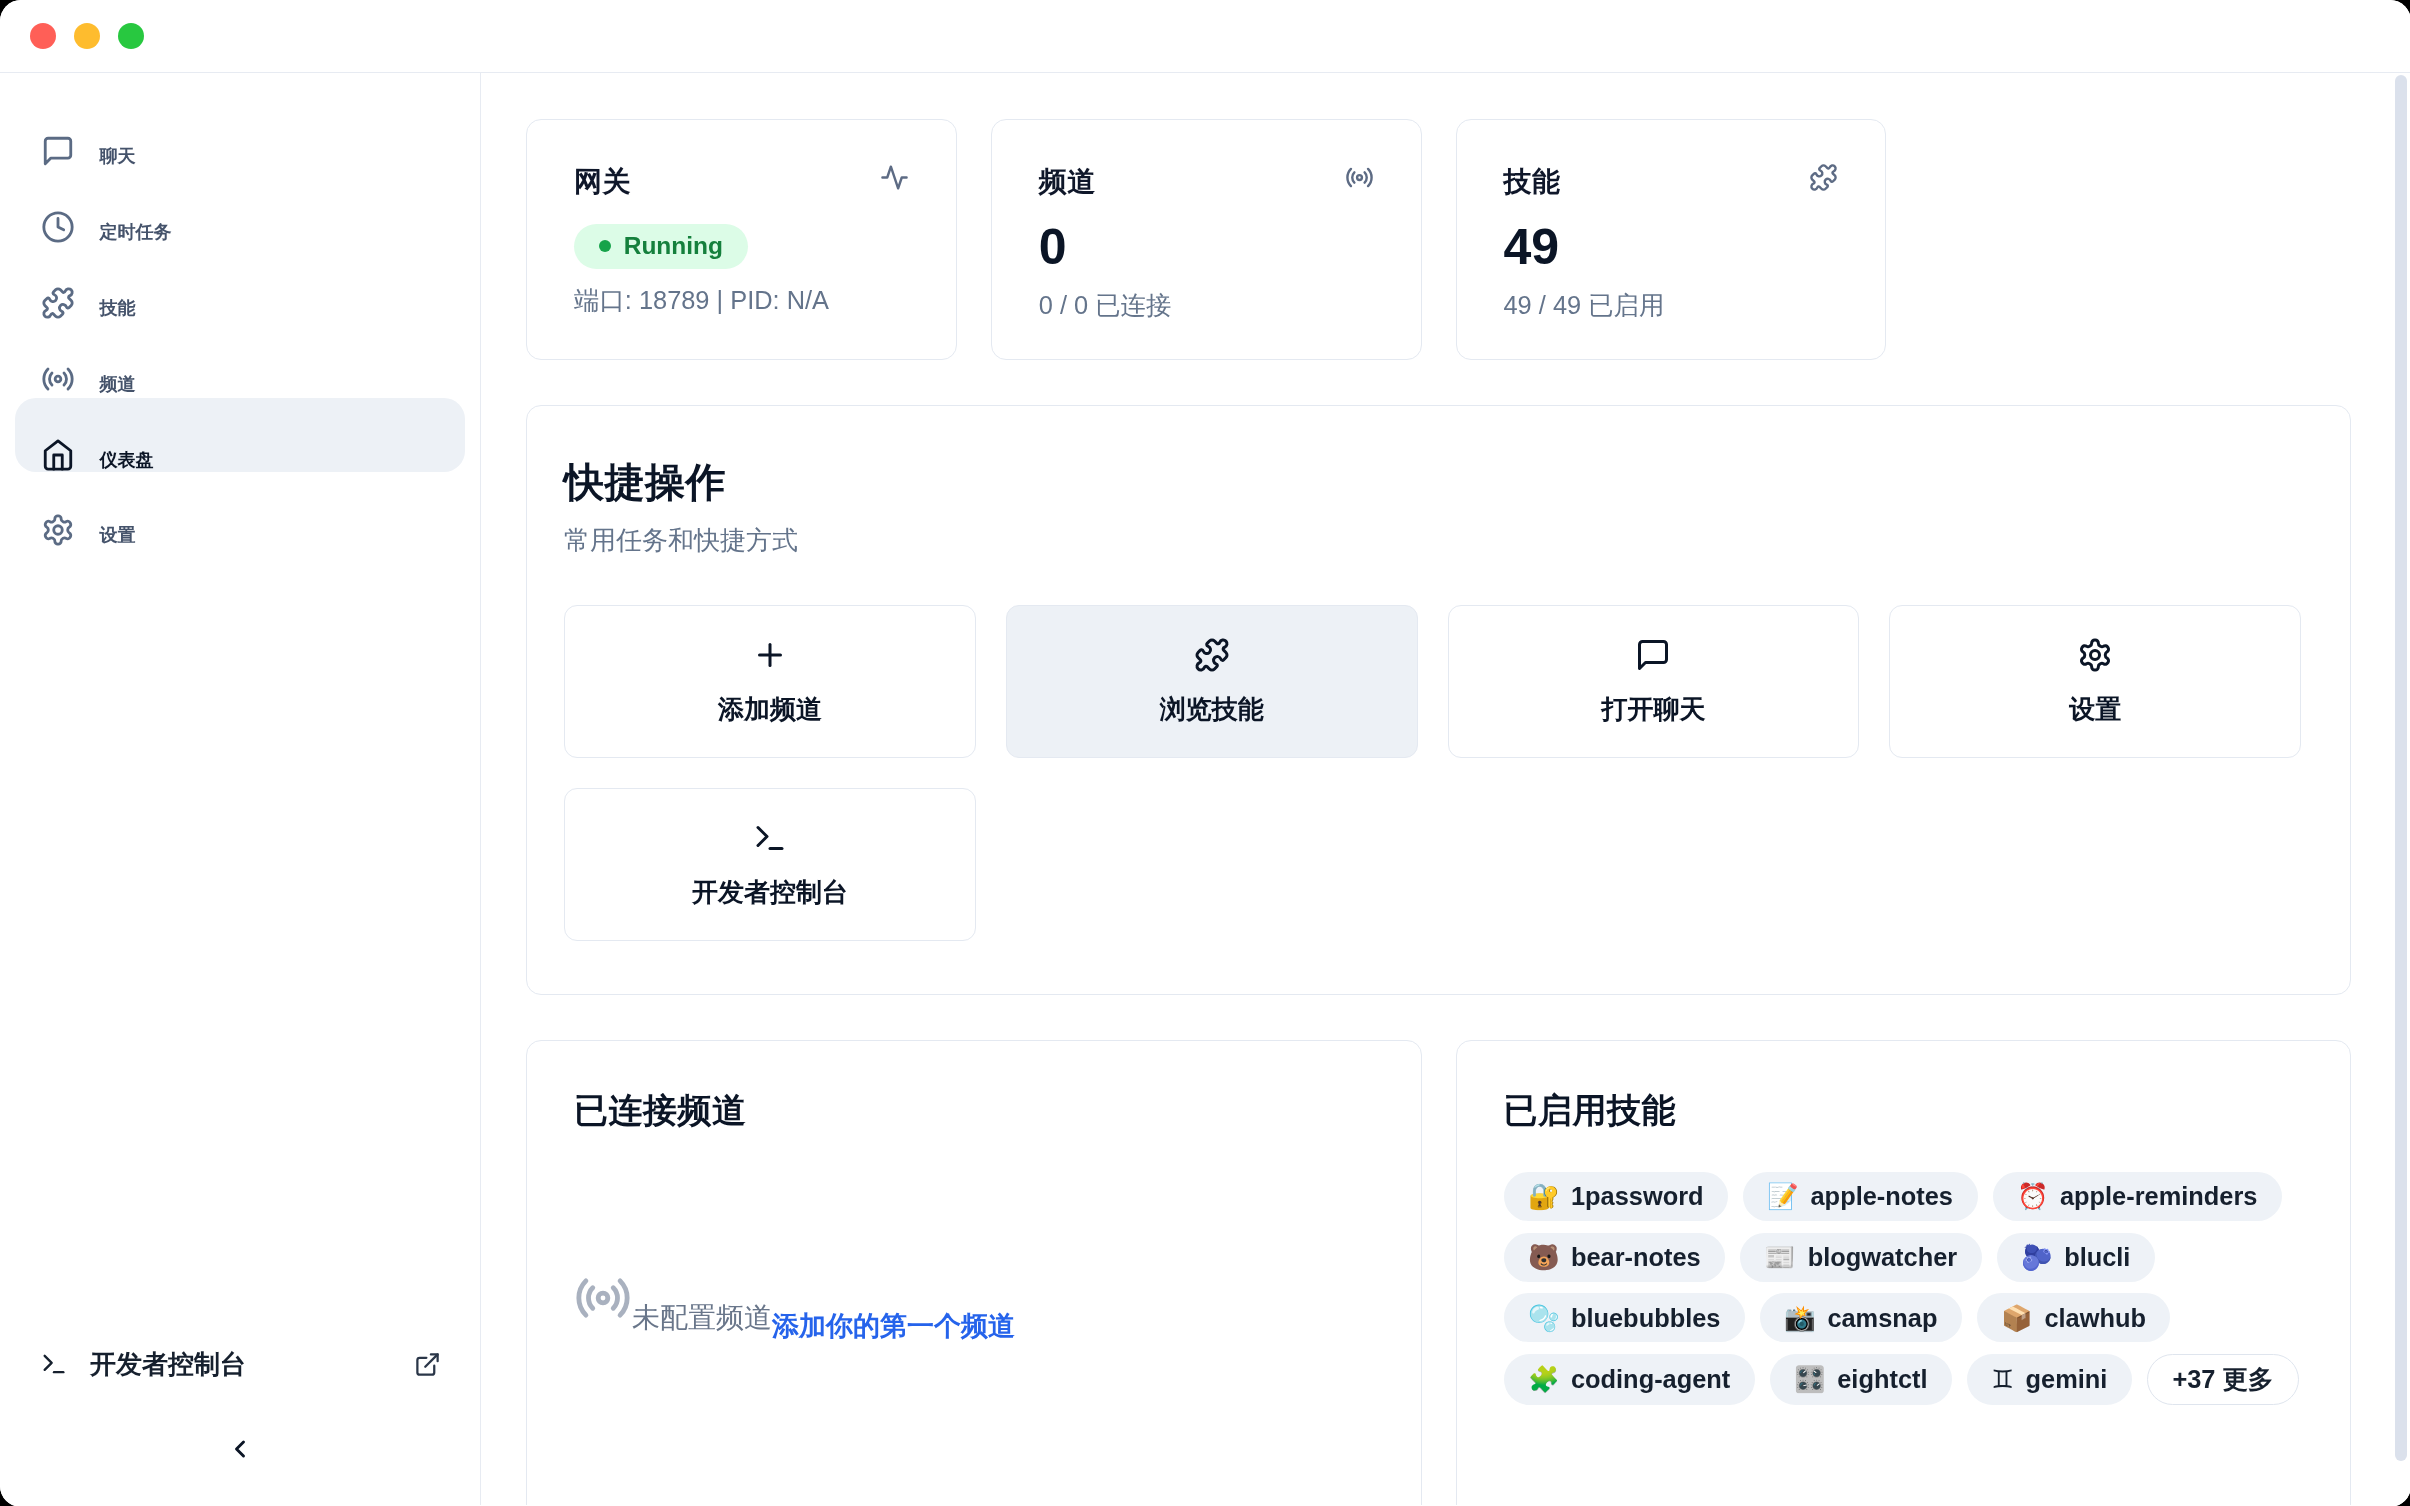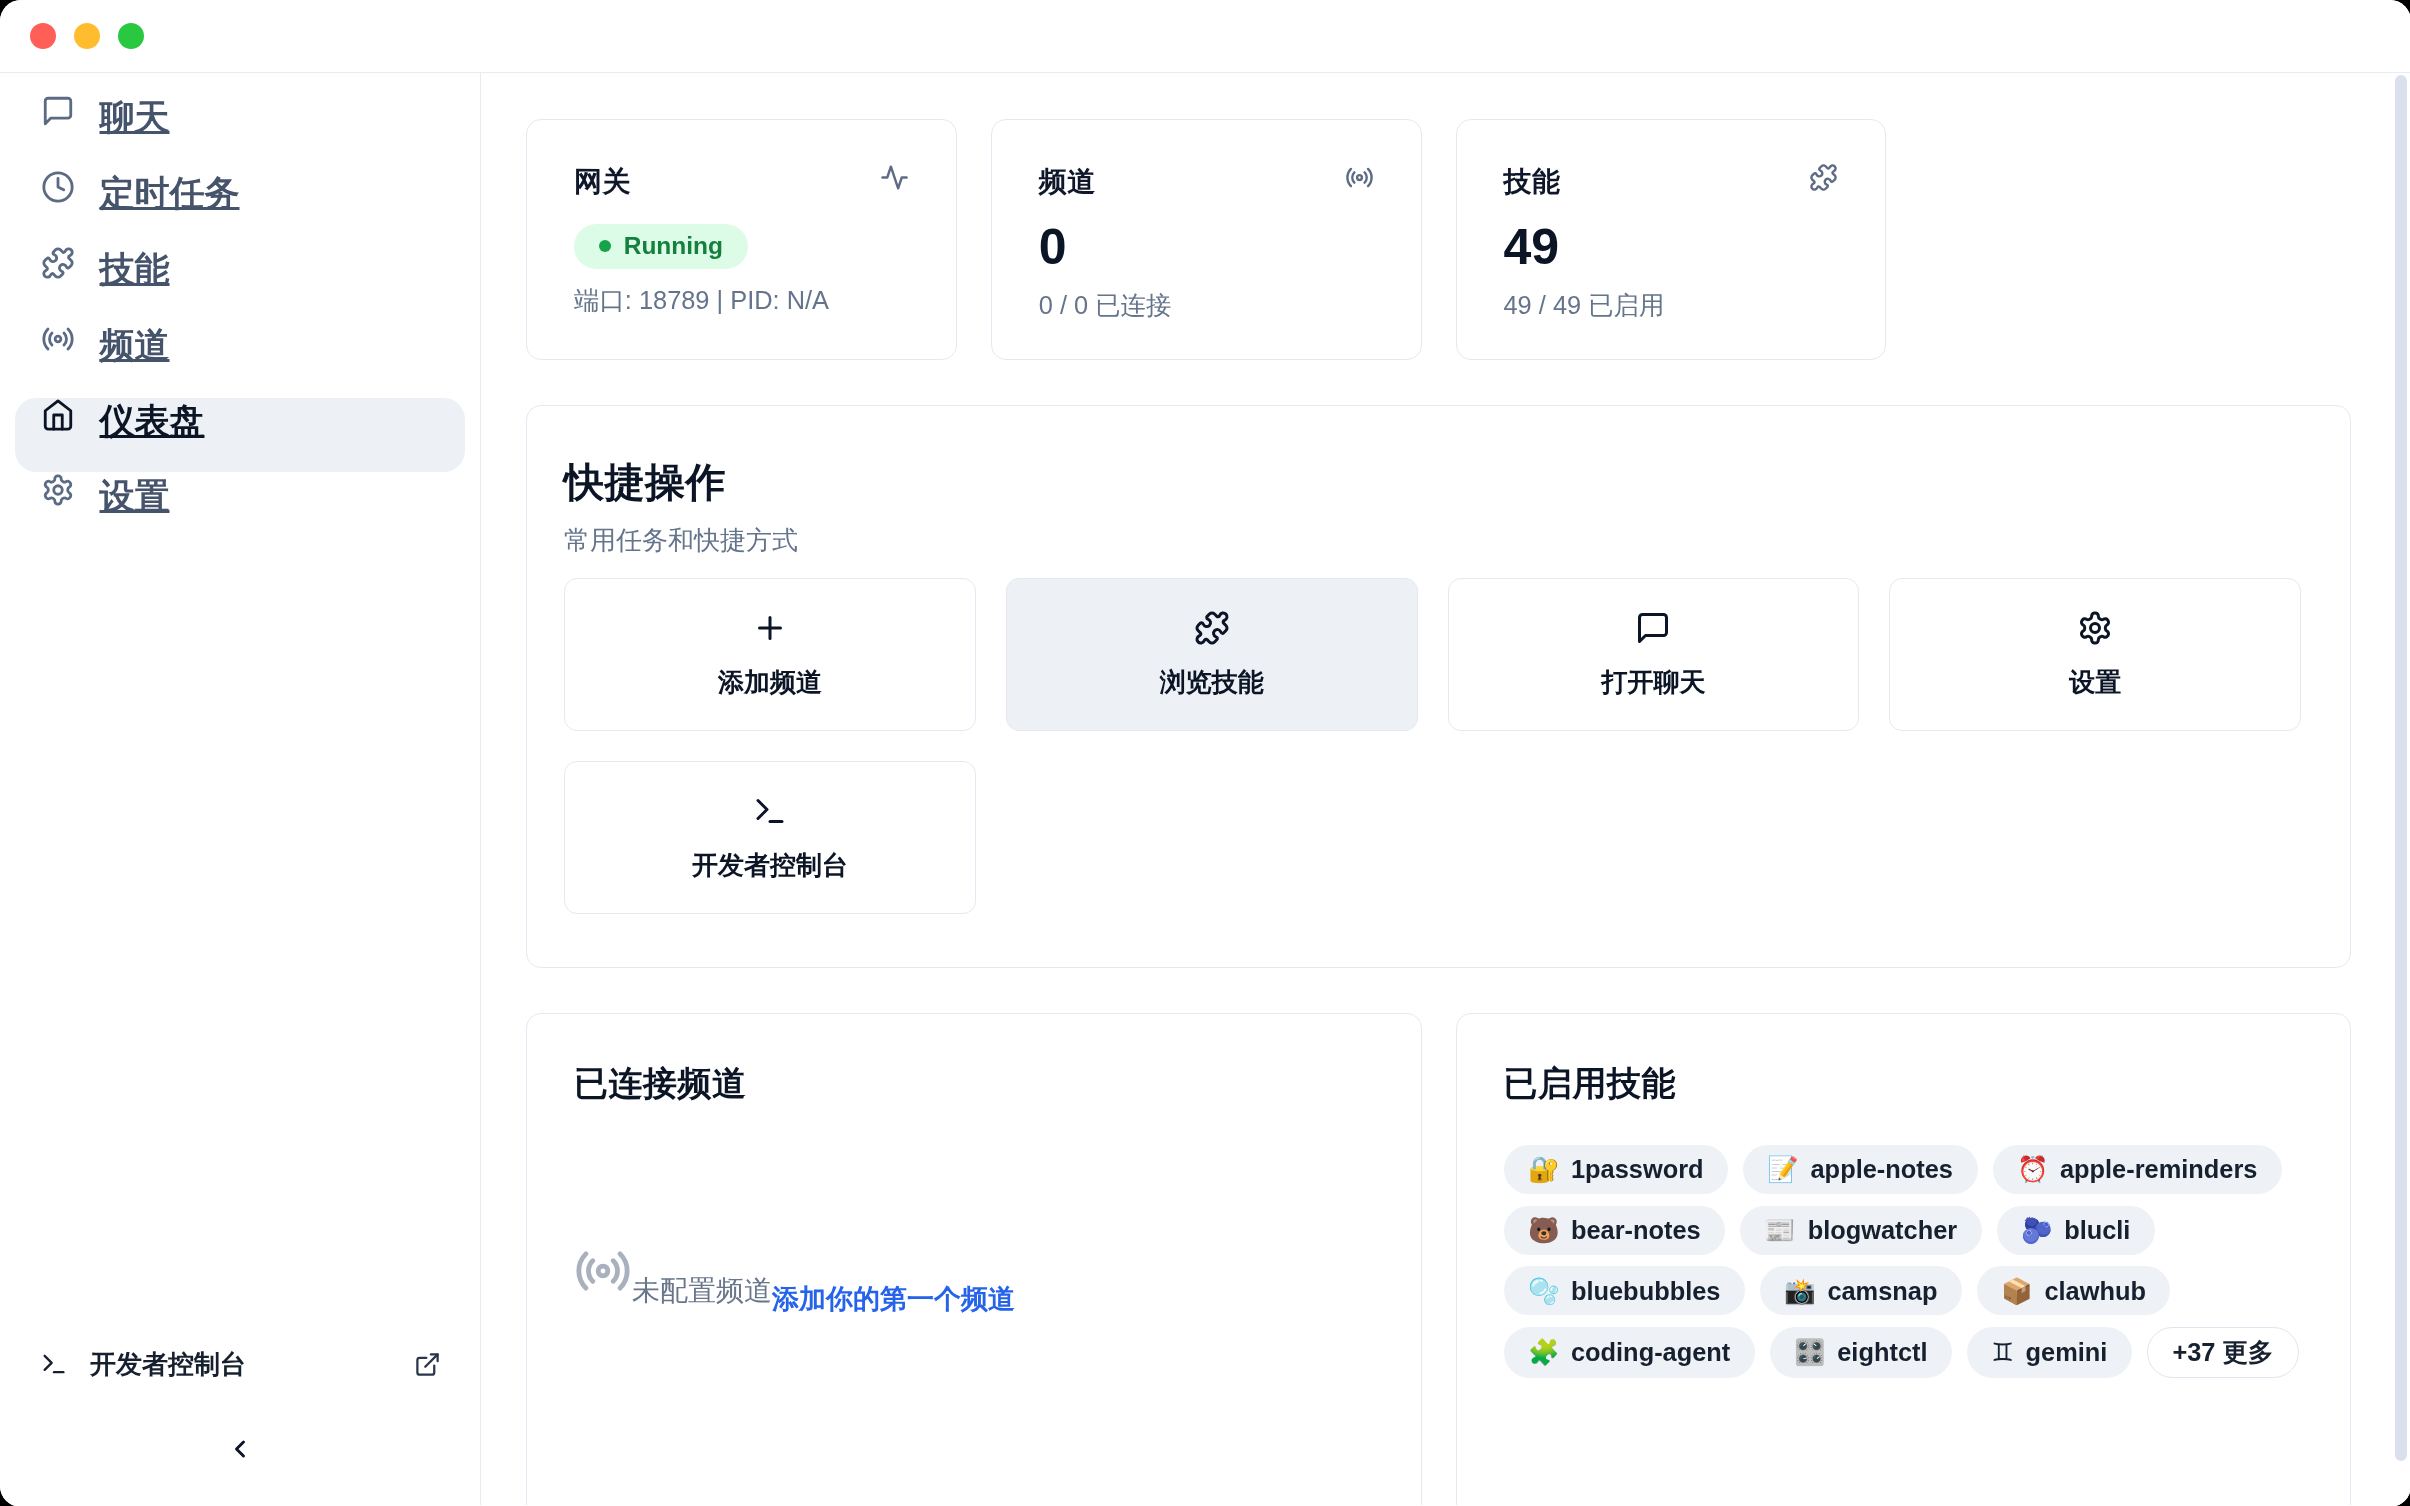--- a/index.html
+++ b/index.html
@@ -11,22 +11,22 @@
     padding-left:30px;background:#fff;box-sizing:border-box;}
   .tl{width:26px;height:26px;border-radius:50%;margin-right:18px;display:inline-block;}
   .tl.red{background:#ff5f57;}
   .tl.yellow{background:#febc2e;}
   .tl.green{background:#28c840;}
   
   .app{display:flex;height:1432px;}
   .sidebar{width:481px;box-sizing:border-box;border-right:0.9px solid #e7ebf2;
     display:flex;flex-direction:column;padding:21px 15px 34px 15px;background:#fff;flex-shrink:0;}
   .nav{display:flex;flex-direction:column;gap:1.9px;}
-  .nav-item{display:flex;align-items:flex-start;gap:24.5px;height:74px;padding:0 26px;
-    border-radius:21px;color:#45536b;font-size:35px;font-weight:600;cursor:pointer;text-decoration:underline;}
+  .nav-item{display:flex;align-items:flex-end;gap:24.5px;height:74px;padding:0 26px;
+    border-radius:21px;color:#45536b;font-size:18px;font-weight:600;cursor:pointer;}
   .nav-item .ic{width:34px;height:34px;color:#5b6b84;flex-shrink:0;}
   .nav-item.active{background:#edf1f6;color:#0b1526;font-weight:700;}
   .nav-item.active .ic{color:#0b1526;}
   .sidebar-spacer{flex:1;}
   .dev-row{display:flex;align-items:center;gap:22.6px;padding:0 24.5px;height:60px;
     color:#16202e;font-size:26px;font-weight:600;cursor:pointer;}
   .dev-row .ic{width:28px;height:28px;color:#16202e;flex-shrink:0;}
   .dev-row .ext{margin-left:auto;width:27px;height:27px;color:#2a3648;}
   .collapse-btn{margin:32px auto 0 auto;background:none;border:none;width:45px;height:45px;
     color:#0b1526;cursor:pointer;display:flex;align-items:center;justify-content:center;padding:0;}
@@ -42,21 +42,21 @@
   .stat-value{font-size:50px;font-weight:800;color:#0b1526;margin-top:21px;line-height:1;}
   .stat-sub{font-size:25.4px;color:#64748b;margin-top:17px;}
   .badge{display:inline-flex;align-items:center;gap:13px;background:#dcfce7;color:#15803d;
     font-size:24.5px;font-weight:700;border-radius:941px;padding:8.5px 24.5px;margin-top:22.6px;text-align:right;}
   .badge .dot{width:12.2px;height:12.2px;border-radius:50%;background:#16a34a;}
   .gw-sub{font-size:25.4px;color:#64748b;margin-top:15px;}
   
   .qa-card{margin-top:45px;padding:49px 49px 53px 37px;}
   .qa-title{font-size:40px;font-weight:800;color:#0b1526;letter-spacing:0.5px;}
   .qa-sub{font-size:26px;color:#64748b;margin-top:13px;}
-  .qa-grid{display:grid;grid-template-columns:repeat(4,1fr);gap:30px;margin-top:20px;}
+  .qa-grid{display:grid;grid-template-columns:repeat(4,1fr);gap:30px;margin-top:47px;}
   .qa-btn{height:153px;border:1.4px solid #e4e9f1;border-radius:13px;background:#fff;
     display:flex;flex-direction:column;align-items:center;justify-content:center;gap:19px;
     font-size:26px;font-weight:600;color:#0b1526;cursor:pointer;
     font-family:"Liberation Sans","DejaVu Sans",sans-serif;}
   .qa-btn .ic{width:36px;height:36px;color:#0b1526;}
   .qa-btn.highlighted{background:#edf1f6;border-color:#e4e9f1;}
   
   .bottom-grid{display:grid;grid-template-columns:1fr 1fr;gap:34px;margin-top:45px;}
   .panel{padding:47px;height:527px;}
   .panel-title{font-size:34px;font-weight:800;color:#0b1526;letter-spacing:0.5px;}

